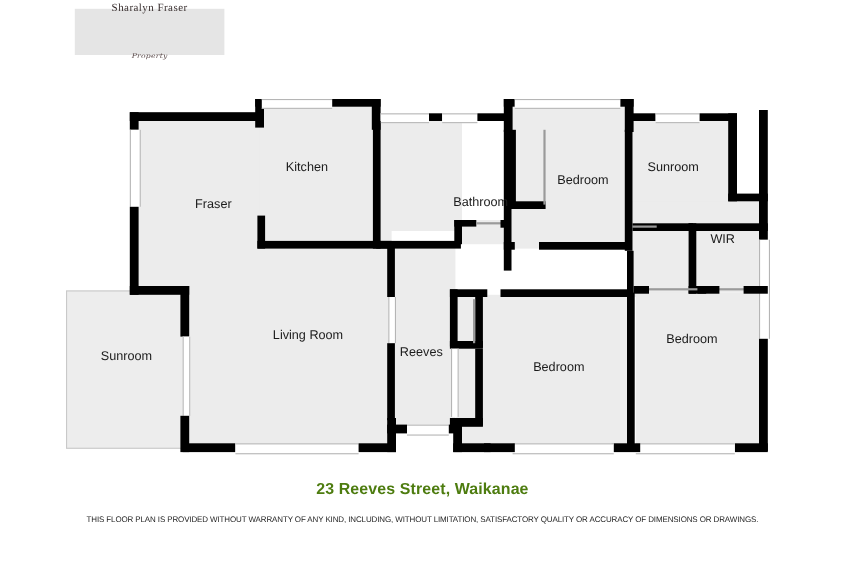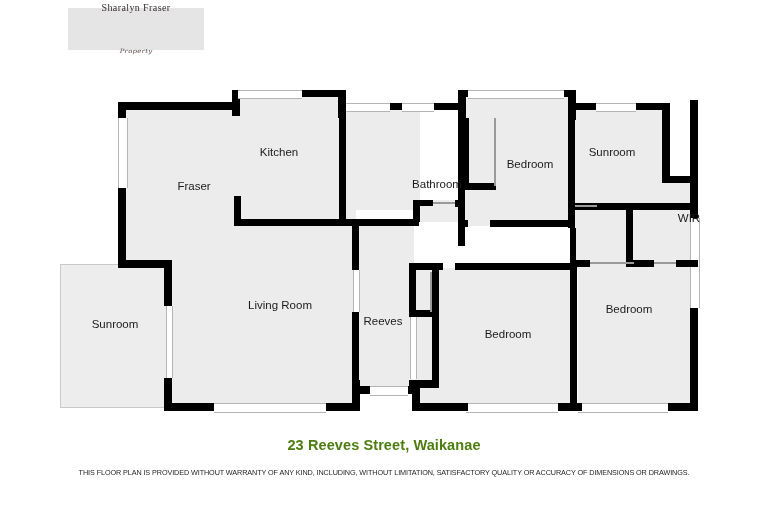--- a/index.html
+++ b/index.html
@@ -206,21 +206,21 @@
 
     <div class="wall" style="left:576px;top:260px;width:14px;height:7px;"></div>
     <div class="door" style="left:590px;top:262px;width:46px;height:2px;"></div>
     <div class="wall" style="left:634px;top:260px;width:20px;height:7px;"></div>
 
     <div class="label" style="left:194px;top:186px;">Fraser</div>
     <div class="label" style="left:279px;top:152px;">Kitchen</div>
     <div class="label" style="left:404px;top:184px;margin-left:33px;">Bathroom</div>
     <div class="label" style="left:530px;top:164px;">Bedroom</div>
     <div class="label" style="left:612px;top:152px;">Sunroom</div>
-    <div class="label" style="left:657px;top:218px;margin-left:32px;">WIR</div>
+    <div class="label" style="left:657px;top:218px;">WIR</div>
     <div class="label" style="left:115px;top:324px;">Sunroom</div>
     <div class="label" style="left:280px;top:305px;">Living Room</div>
     <div class="label" style="left:383px;top:321px;">Reeves</div>
     <div class="label" style="left:508px;top:334px;">Bedroom</div>
     <div class="label" style="left:629px;top:309px;">Bedroom</div>
   </div>
 
   <div class="title">23 Reeves Street, Waikanae</div>
   <div class="disclaimer">THIS FLOOR PLAN IS PROVIDED WITHOUT WARRANTY OF ANY KIND, INCLUDING, WITHOUT LIMITATION,  SATISFACTORY QUALITY OR ACCURACY OF DIMENSIONS OR DRAWINGS.</div>
 

